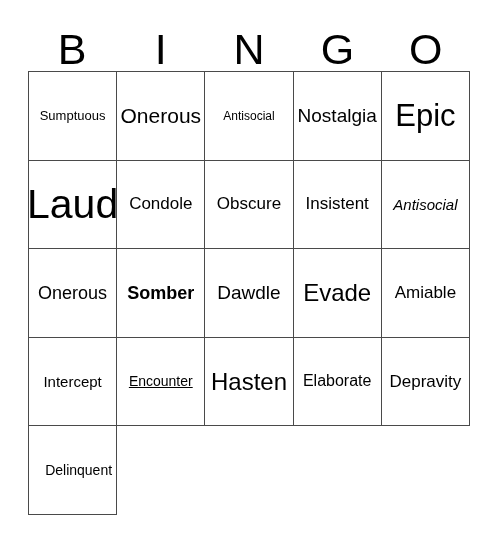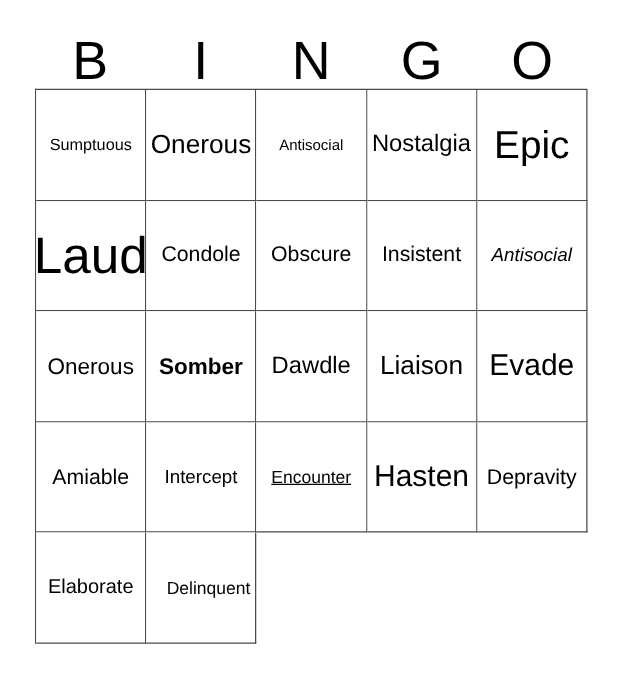--- a/index.html
+++ b/index.html
@@ -137,42 +137,39 @@
         <span class="cell-text" style="font-size: 18px;">Onerous</span>
       </div>
     <div class="cell" style="border-color: rgb(74, 74, 74);">
         <span class="cell-text" style="font-size: 18px; font-weight: bold;">Somber</span>
       </div>
     <div class="cell" style="border-color: rgb(74, 74, 74);">
         <span class="cell-text" style="font-size: 19px;">Dawdle</span>
       </div>
 
     <div class="cell" style="border-color: rgb(74, 74, 74);">
-        <span class="cell-text" style="font-size: 21px;">Liaison</span>
-      </div>
-    <div class="cell" style="border-color: rgb(74, 74, 74);">
         <span class="cell-text" style="font-size: 24px;">Evade</span>
       </div>
     <div class="cell" style="border-color: rgb(74, 74, 74);">
         <span class="cell-text" style="font-size: 17px;">Amiable</span>
       </div>
     <div class="cell" style="border-color: rgb(74, 74, 74);">
         <span class="cell-text" style="font-size: 15px;">Intercept</span>
       </div>
 
     <div class="cell" style="border-color: rgb(74, 74, 74);">
         <span class="cell-text" style="font-size: 14px; text-decoration: underline;">Encounter</span>
       </div>
     <div class="cell" style="border-color: rgb(74, 74, 74);">
         <span class="cell-text" style="font-size: 24px;">Hasten</span>
       </div>
     <div class="cell" style="border-color: rgb(74, 74, 74);">
-        <span class="cell-text" style="font-size: 17px;">Depravity</span>
+        <span class="cell-text" style="font-size: 16px;">Elaborate</span>
       </div>
     <div class="cell" style="border-color: rgb(74, 74, 74);">
-        <span class="cell-text" style="font-size: 16px;">Elaborate</span>
+        <span class="cell-text" style="font-size: 17px;">Depravity</span>
       </div>
     <div class="cell" style="border-color: rgb(74, 74, 74);">
         <span class="cell-text" style="font-size: 14px; margin-left: 12px;">Delinquent</span>
       </div>
   </div>
 
 </div>
 
 </body></html>

